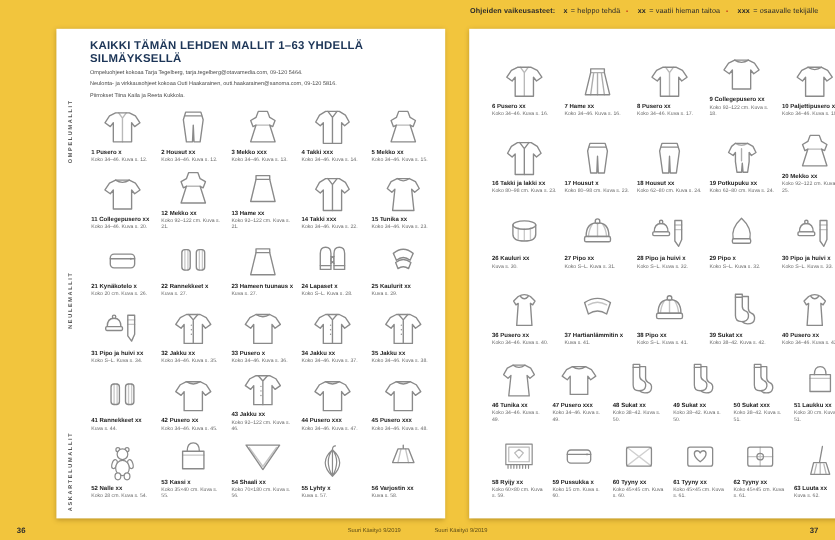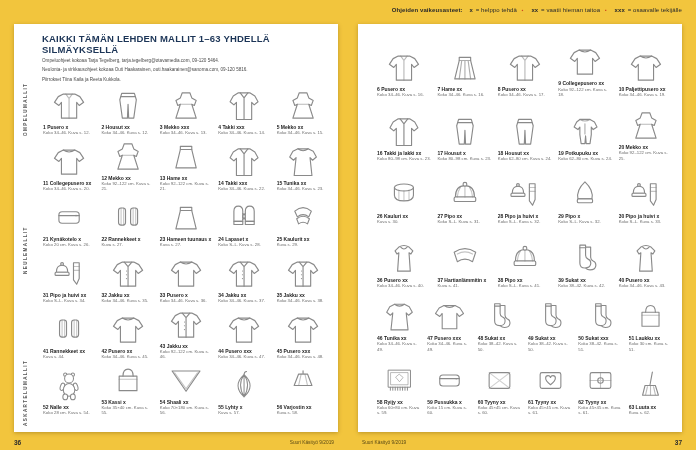--- a/index.html
+++ b/index.html
@@ -7,21 +7,21 @@
     position:relative;width:696px;height:450px;overflow:hidden;
     background:var(--bg,#F2C53D);
     font-family:"Liberation Sans",sans-serif;color:#222;
   }
   
   .legend{position:absolute;top:7px;right:14px;font-size:6px;color:#2a2a2a;letter-spacing:.1px;white-space:nowrap;}
   .legend .l-intro{font-weight:bold;margin-right:2px;}
   .legend .l-mark{font-weight:bold;margin:0 1px 0 3px;}
   .legend .l-sep{color:var(--accent,#CF4A1D);font-size:5px;margin:0 3px;}
   
-  .page{position:absolute;top:24px;height:408px;width:324px;background:var(--page,#fff);box-shadow:0 1px 4px rgba(90,60,0,.35);}
+  .page{position:absolute;top:24px;height:408px;width:324px;background:var(--page,#fff);box-shadow:0 1px 4px rgba(90,60,0,.35);margin-left:33px;}
   .page-left{left:14px;}
   .page-right{left:358px;}
   .page-header{padding:9px 12px 0 28px;}
   .page-title{margin:0;font-size:9.5px;font-weight:bold;color:var(--heading,#1C3557);letter-spacing:.2px;}
   .credits{margin:3px 0 0;font-size:4.6px;line-height:1.4;color:#4a4a4a;}
   .side-label{position:absolute;left:9px;transform-origin:0 0;transform:rotate(-90deg);
     font-size:4.6px;font-weight:bold;letter-spacing:1.4px;color:#555;white-space:nowrap;}
   #side-0{top:112px;} #side-1{top:250px;} #side-2{top:402px;}
   
   .grid{position:absolute;left:26px;right:6px;display:flex;flex-direction:column;}

